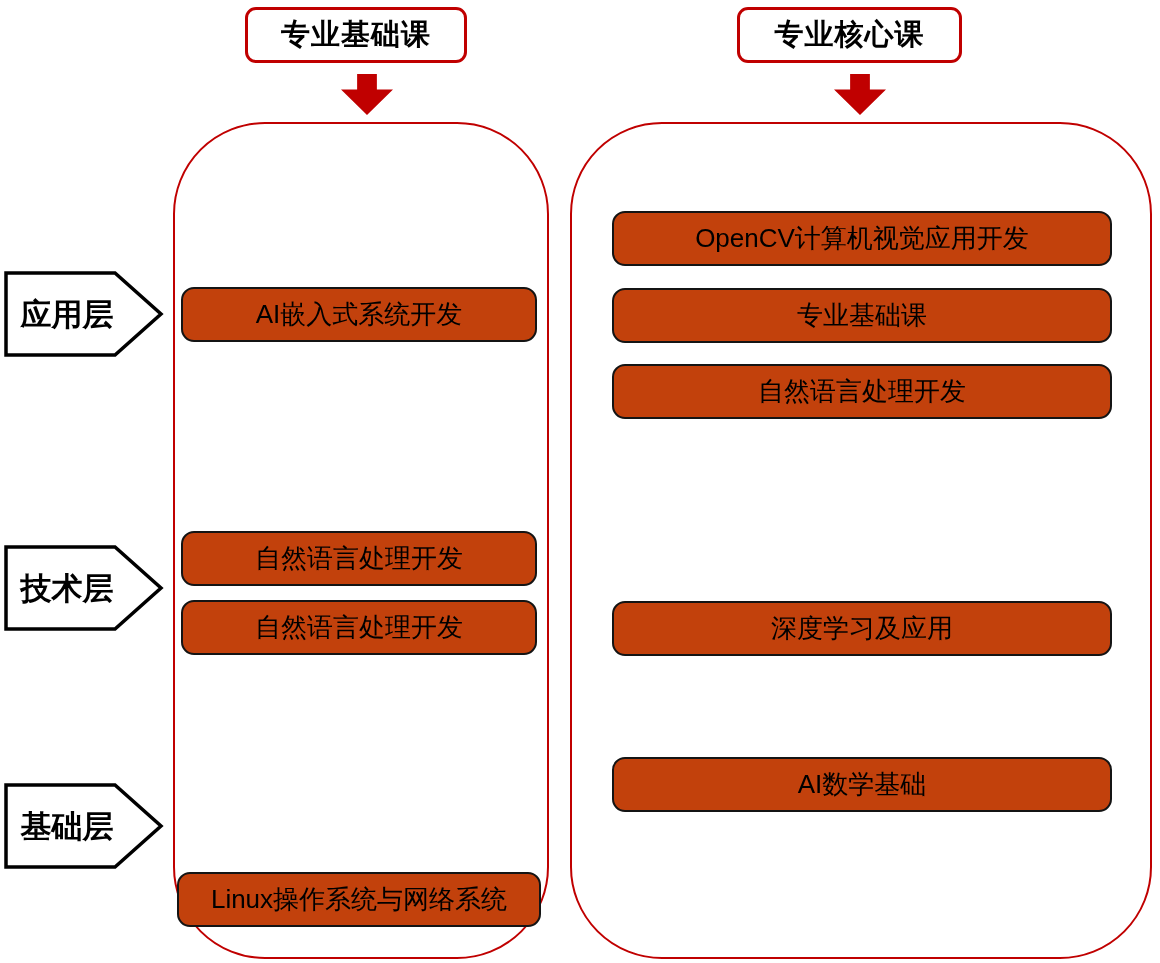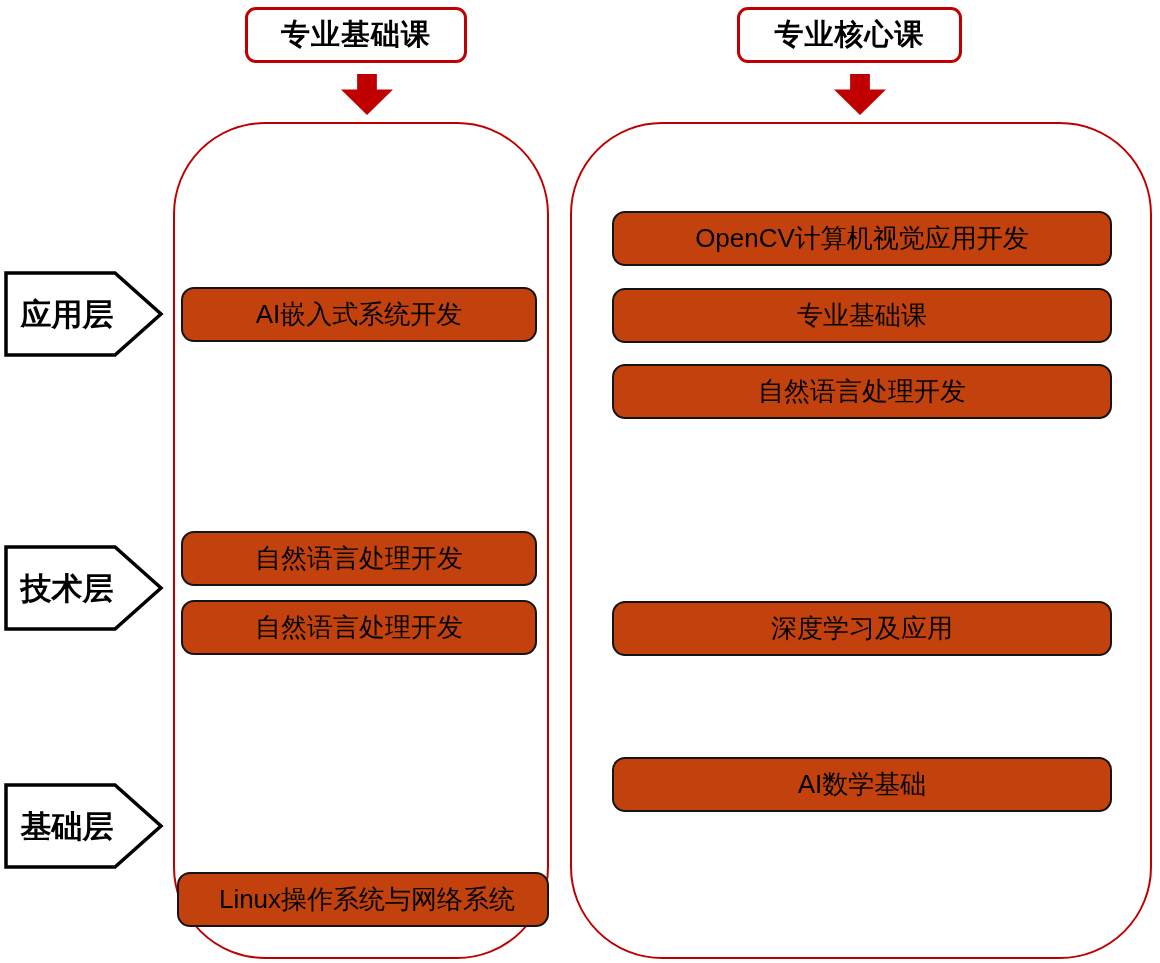--- a/index.html
+++ b/index.html
@@ -28,21 +28,21 @@
   .container-left  { left:173px; width:372px; }
   .container-right { left:570px; width:578px; }
   .course-box {
     position:absolute; background:#c2410c; border:2.5px solid #141414;
     border-radius:13px; height:51px;
     display:flex; align-items:center; justify-content:center;
     font-size:26px; color:#000; white-space:nowrap;
   }
   .left-box  { left:181px; width:352px; }
   .right-box { left:612px; width:496px; }
-  .linux-box { left:177px; width:360px;padding-left:8px; }
+  .linux-box { left:177px; width:360px; }
   .layer-tag { position:absolute; left:3px; width:162px; height:88px; }
   .layer-shape { fill:#ffffff; stroke:#000000; stroke-width:3.5; }
   .layer-text {
     font-size:31px; font-weight:bold; fill:#000000; text-anchor:middle;
     font-family:"Liberation Sans","DejaVu Sans",sans-serif;
   }
 </style>
 </head>
 <body>
 

